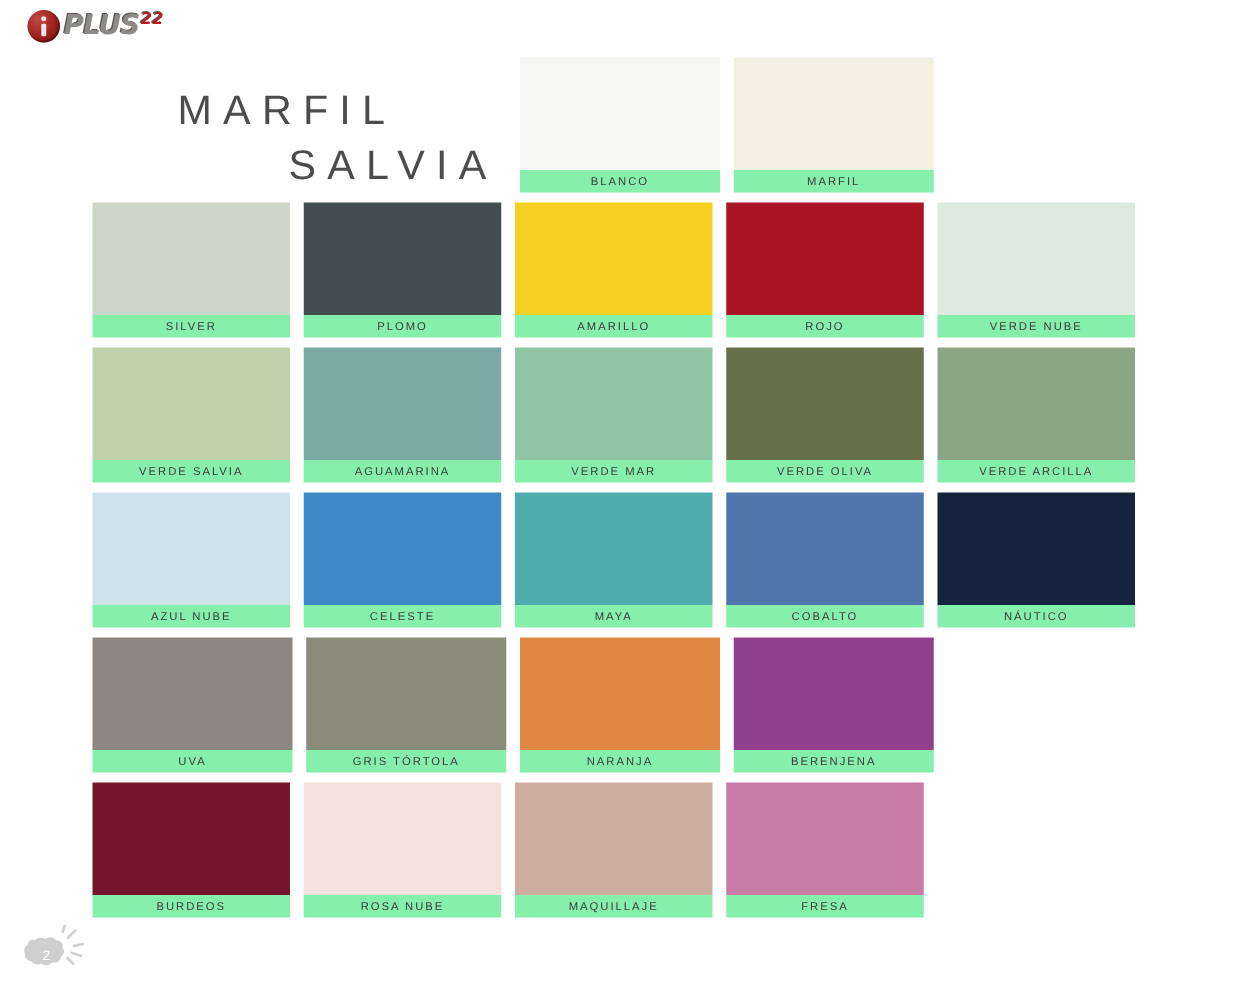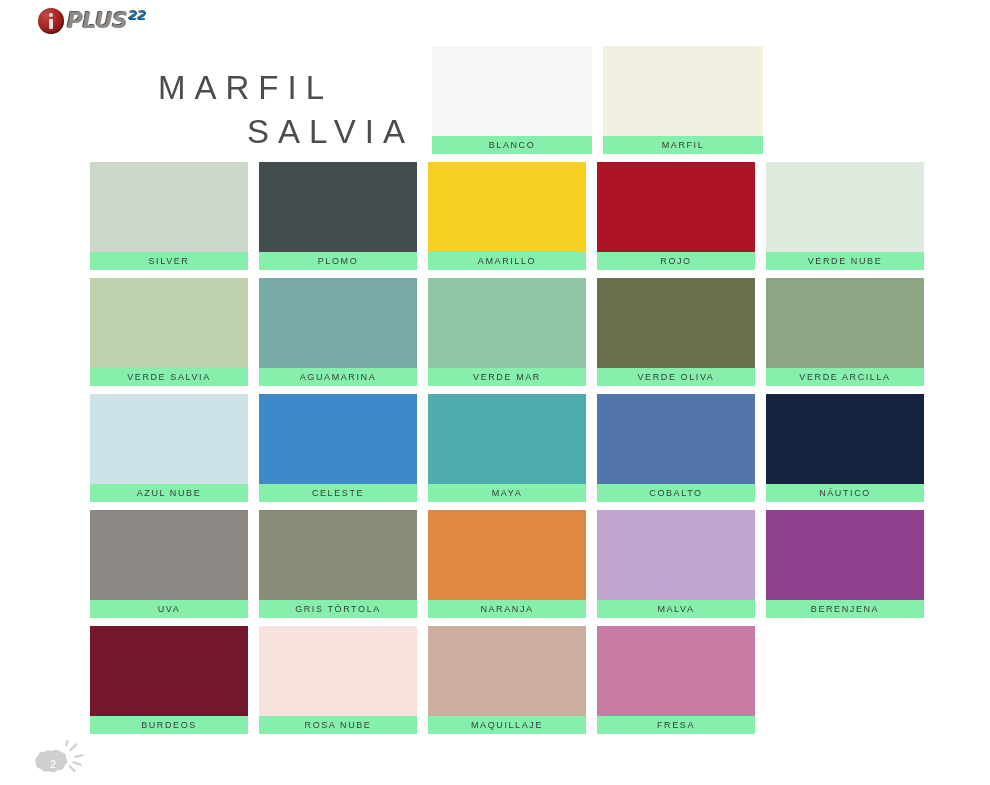--- a/index.html
+++ b/index.html
@@ -10,21 +10,20 @@
     background: #ffffff;
     font-family: "Liberation Sans", sans-serif;
     overflow: hidden;
   }
 
   #page {
     position: relative;
     width: 900px;
     height: 785px;
     background: #ffffff;
-    margin-left: 16px;
   }
 
   
   #logo {
     position: absolute;
     left: 22px;
     top: 7px;
     height: 28px;
     display: flex;
     align-items: center;
@@ -69,21 +68,21 @@
     letter-spacing: -0.5px;
     color: #8e8a87;
     text-shadow: 1px 1px 0 #ffffff, -1px -1px 0 #5d5956;
     line-height: 1;
   }
   .logo-sup {
     font-family: "DejaVu Sans", sans-serif;
     font-weight: 700;
     font-style: italic;
     font-size: 13px;
-    color: #0369a1;
+    color: #b91c1c;
     text-shadow: 1px 1px 0 #ffffff, -1px -1px 0 #5d5956;
     align-self: flex-start;
     margin-top: 1px;
     margin-left: -2px;
   }
 
   
   #title-block {
     position: absolute;
     left: 142px;
@@ -261,24 +260,20 @@
         </div>
         <div class="cell">
           <div class="chip" style="background: rgb(138, 139, 120);"></div>
           <div class="chip-label">GRIS TÓRTOLA</div>
         </div>
         <div class="cell">
           <div class="chip" style="background: rgb(224, 135, 67);"></div>
           <div class="chip-label">NARANJA</div>
         </div>
         <div class="cell">
-          <div class="chip" style="background: rgb(191, 165, 205);"></div>
-          <div class="chip-label">MALVA</div>
-        </div>
-        <div class="cell">
           <div class="chip" style="background: rgb(143, 63, 139);"></div>
           <div class="chip-label">BERENJENA</div>
         </div>
       </div>
       <div class="grid-row">
         <div class="cell">
           <div class="chip" style="background: rgb(116, 23, 44);"></div>
           <div class="chip-label">BURDEOS</div>
         </div>
         <div class="cell">

